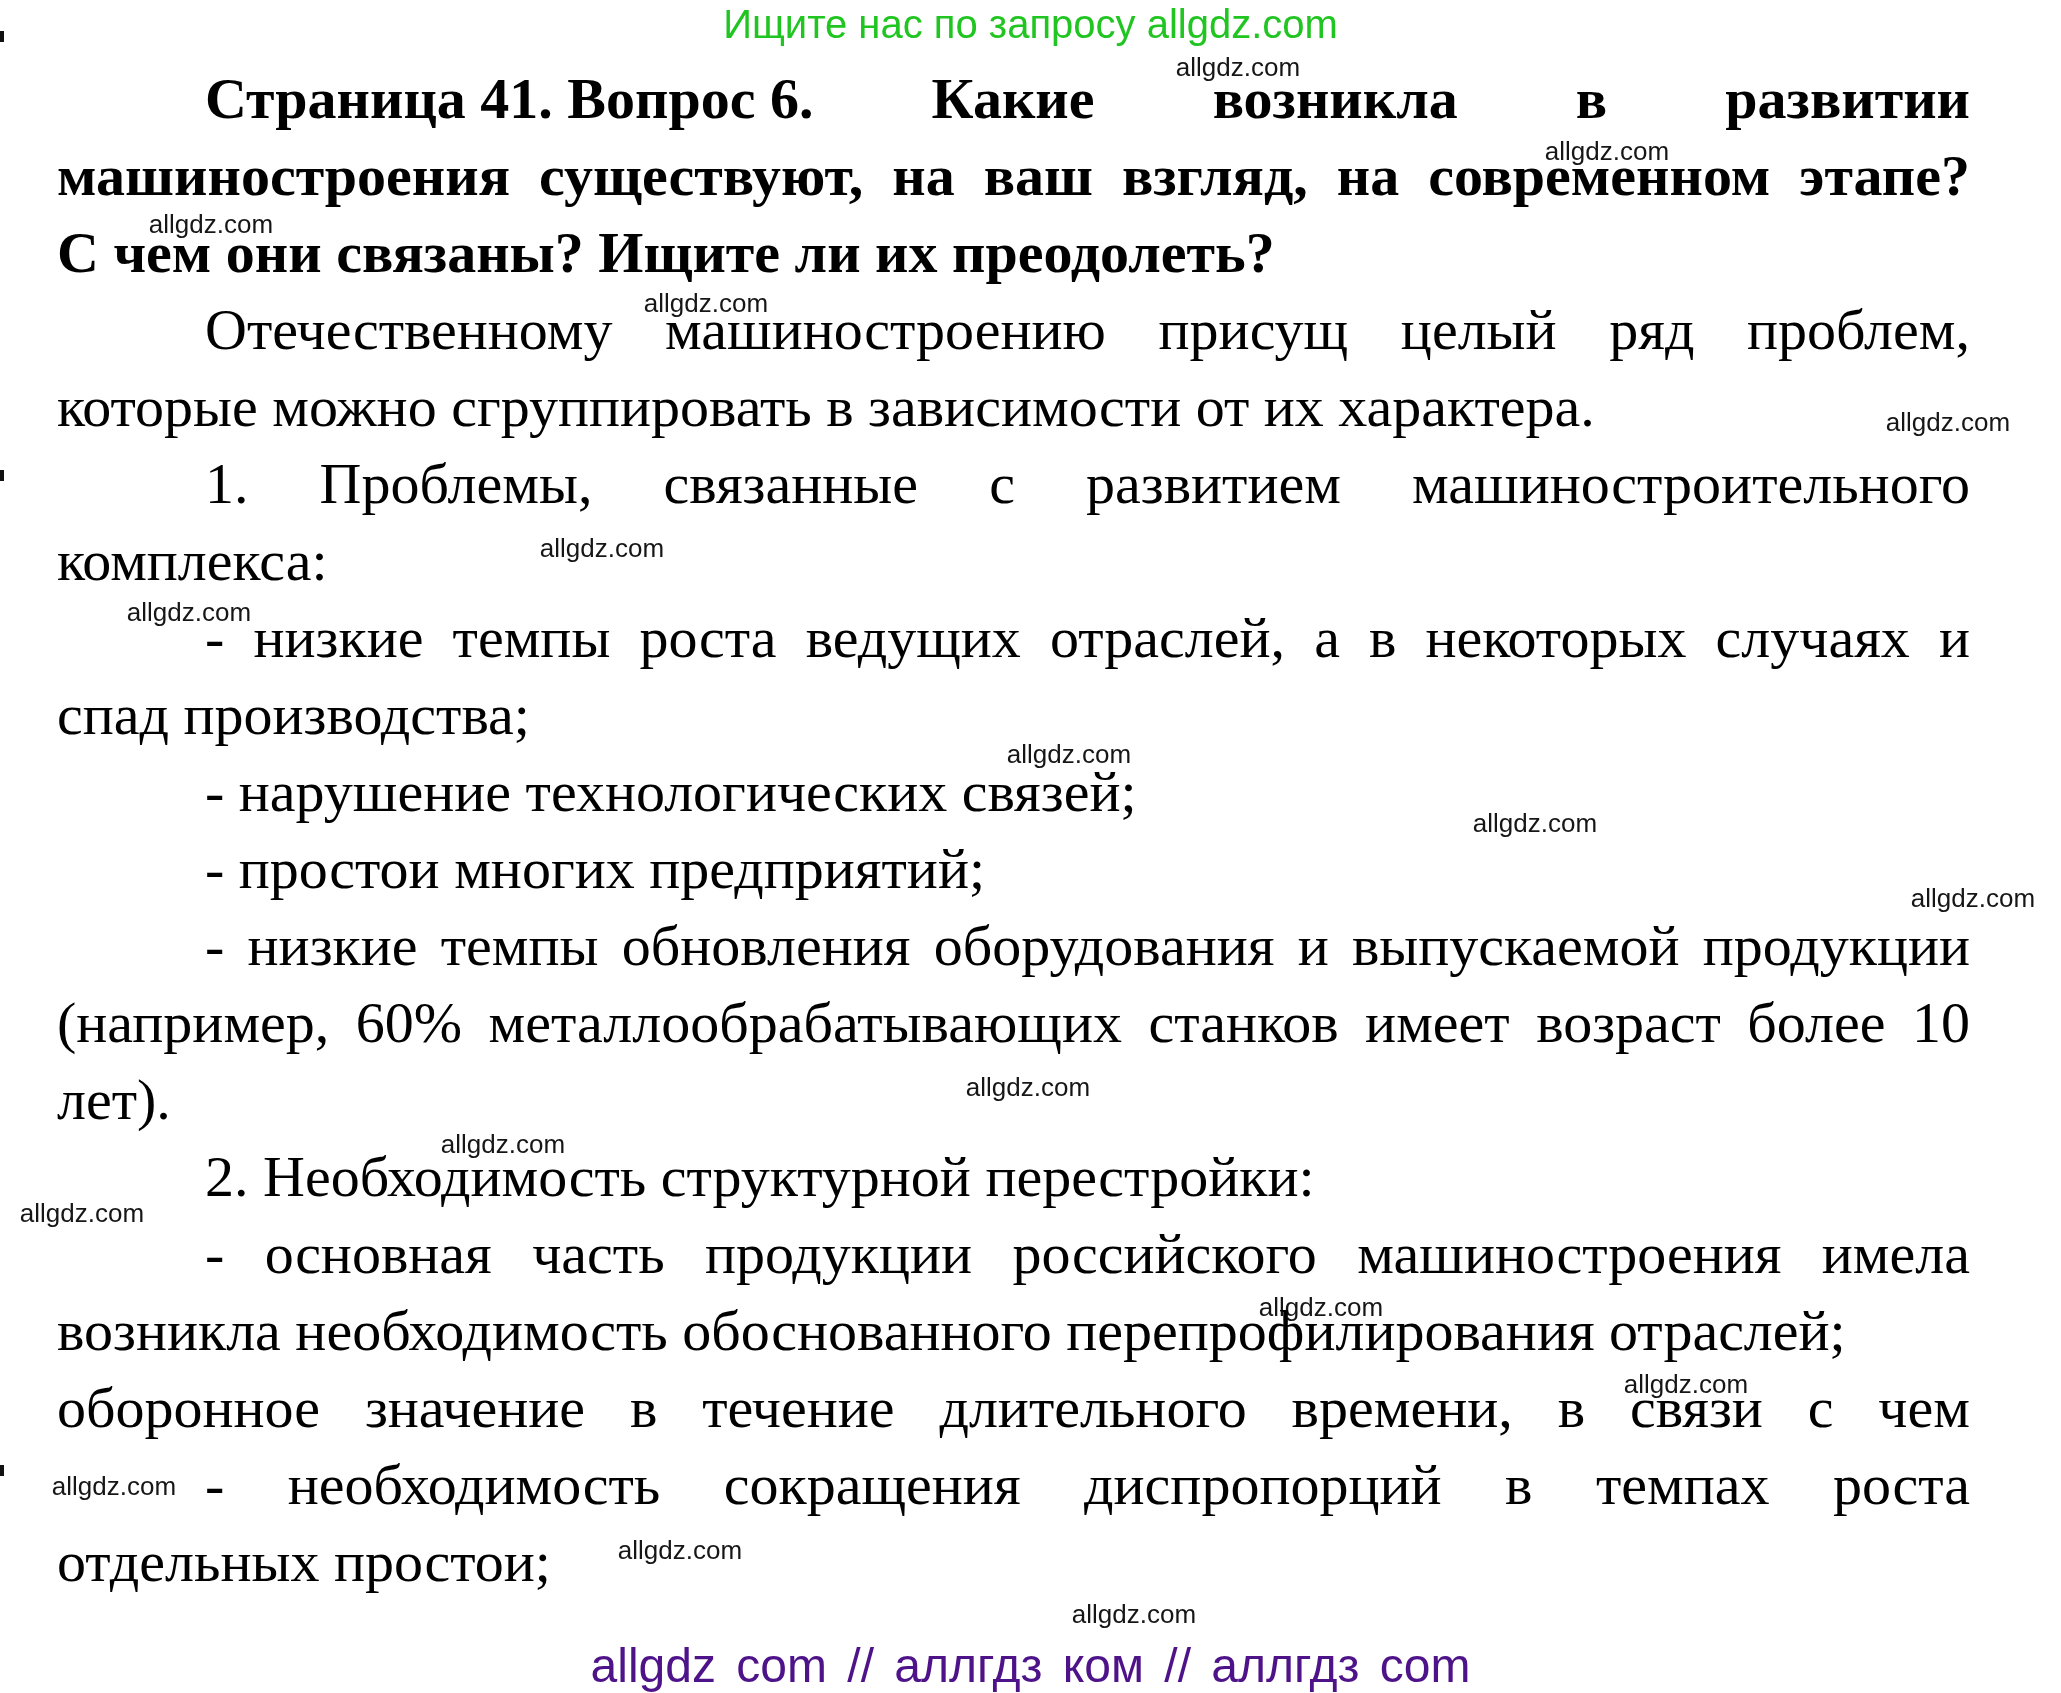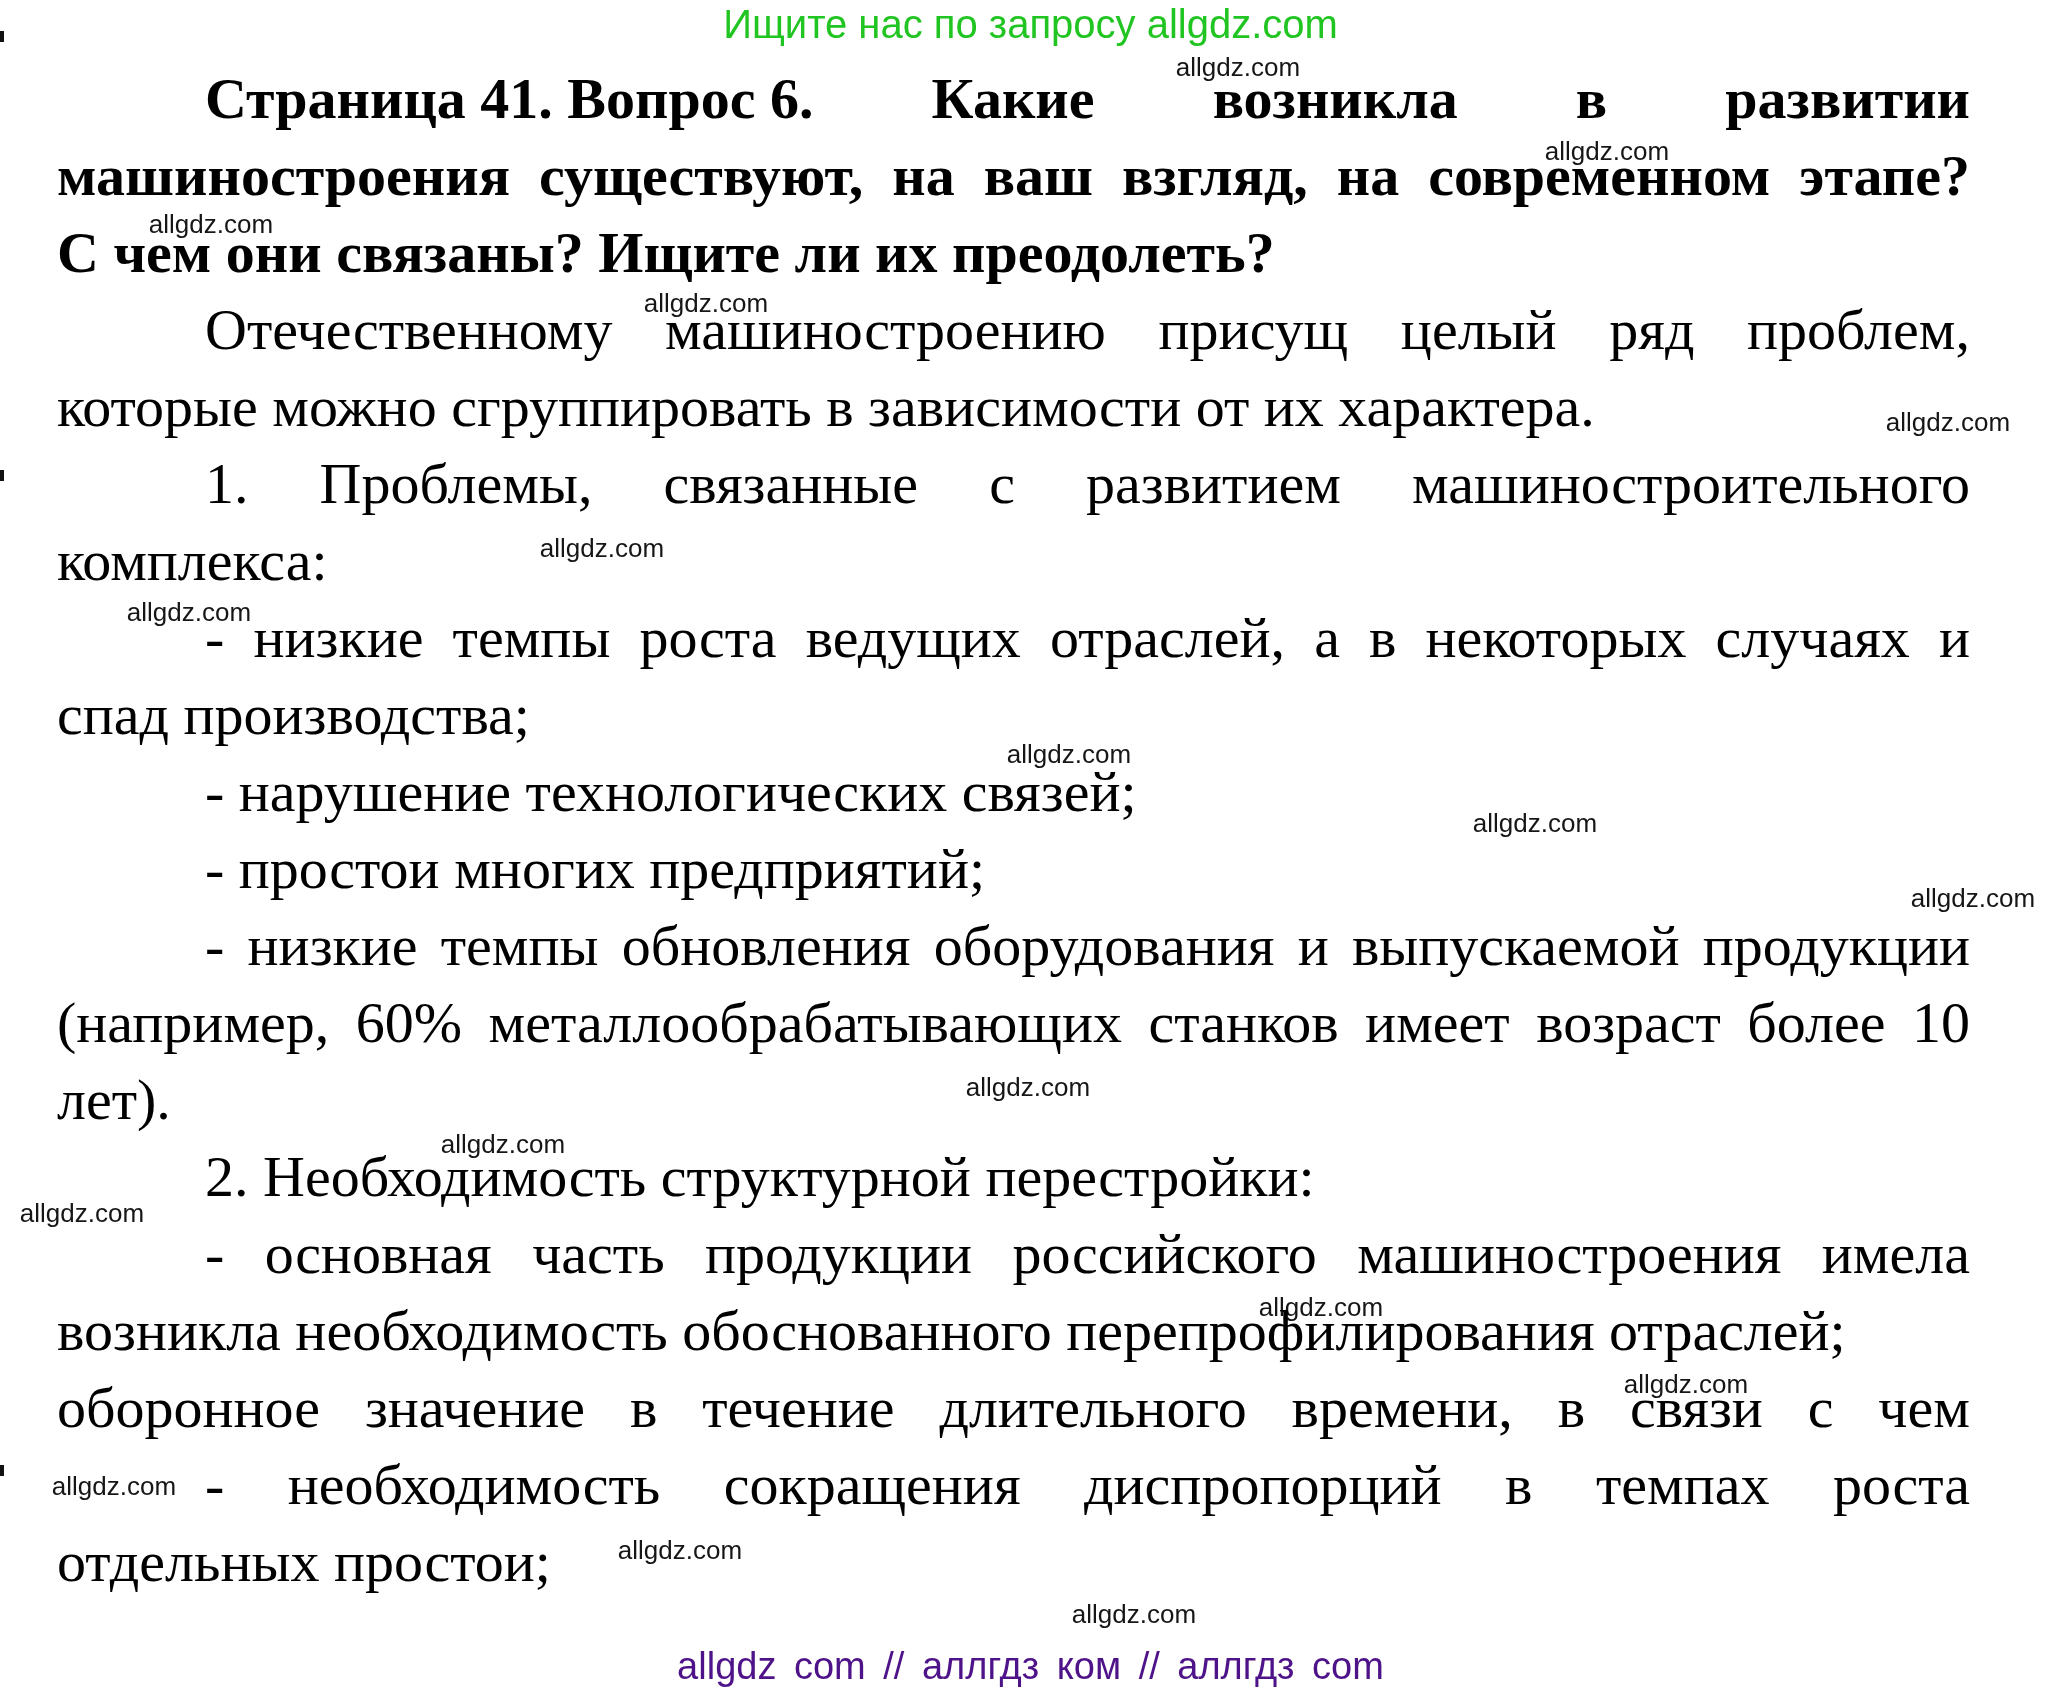--- a/index.html
+++ b/index.html
@@ -38,21 +38,21 @@
   .bold{font-weight:bold;}
   .just{text-align:justify;text-align-last:justify;}
   .ind{text-indent:148px;}
   .flexline{display:flex;justify-content:space-between;padding-left:148px;text-indent:0;}
   .flexline span{white-space:nowrap;}
   
   .promo-footer{
     position:absolute;top:1645px;left:0;width:100%;
     text-align:center;
     font-family:"Liberation Sans",sans-serif;
-    font-size:38px;line-height:42px;
+    font-size:48px;line-height:42px;
     word-spacing:7px;
     color:#4e1289;
   }
   
   .speck{position:absolute;left:0;width:4px;height:11px;background:#111;}
 </style>
 </head>
 <body>
 
 <div class="page">

